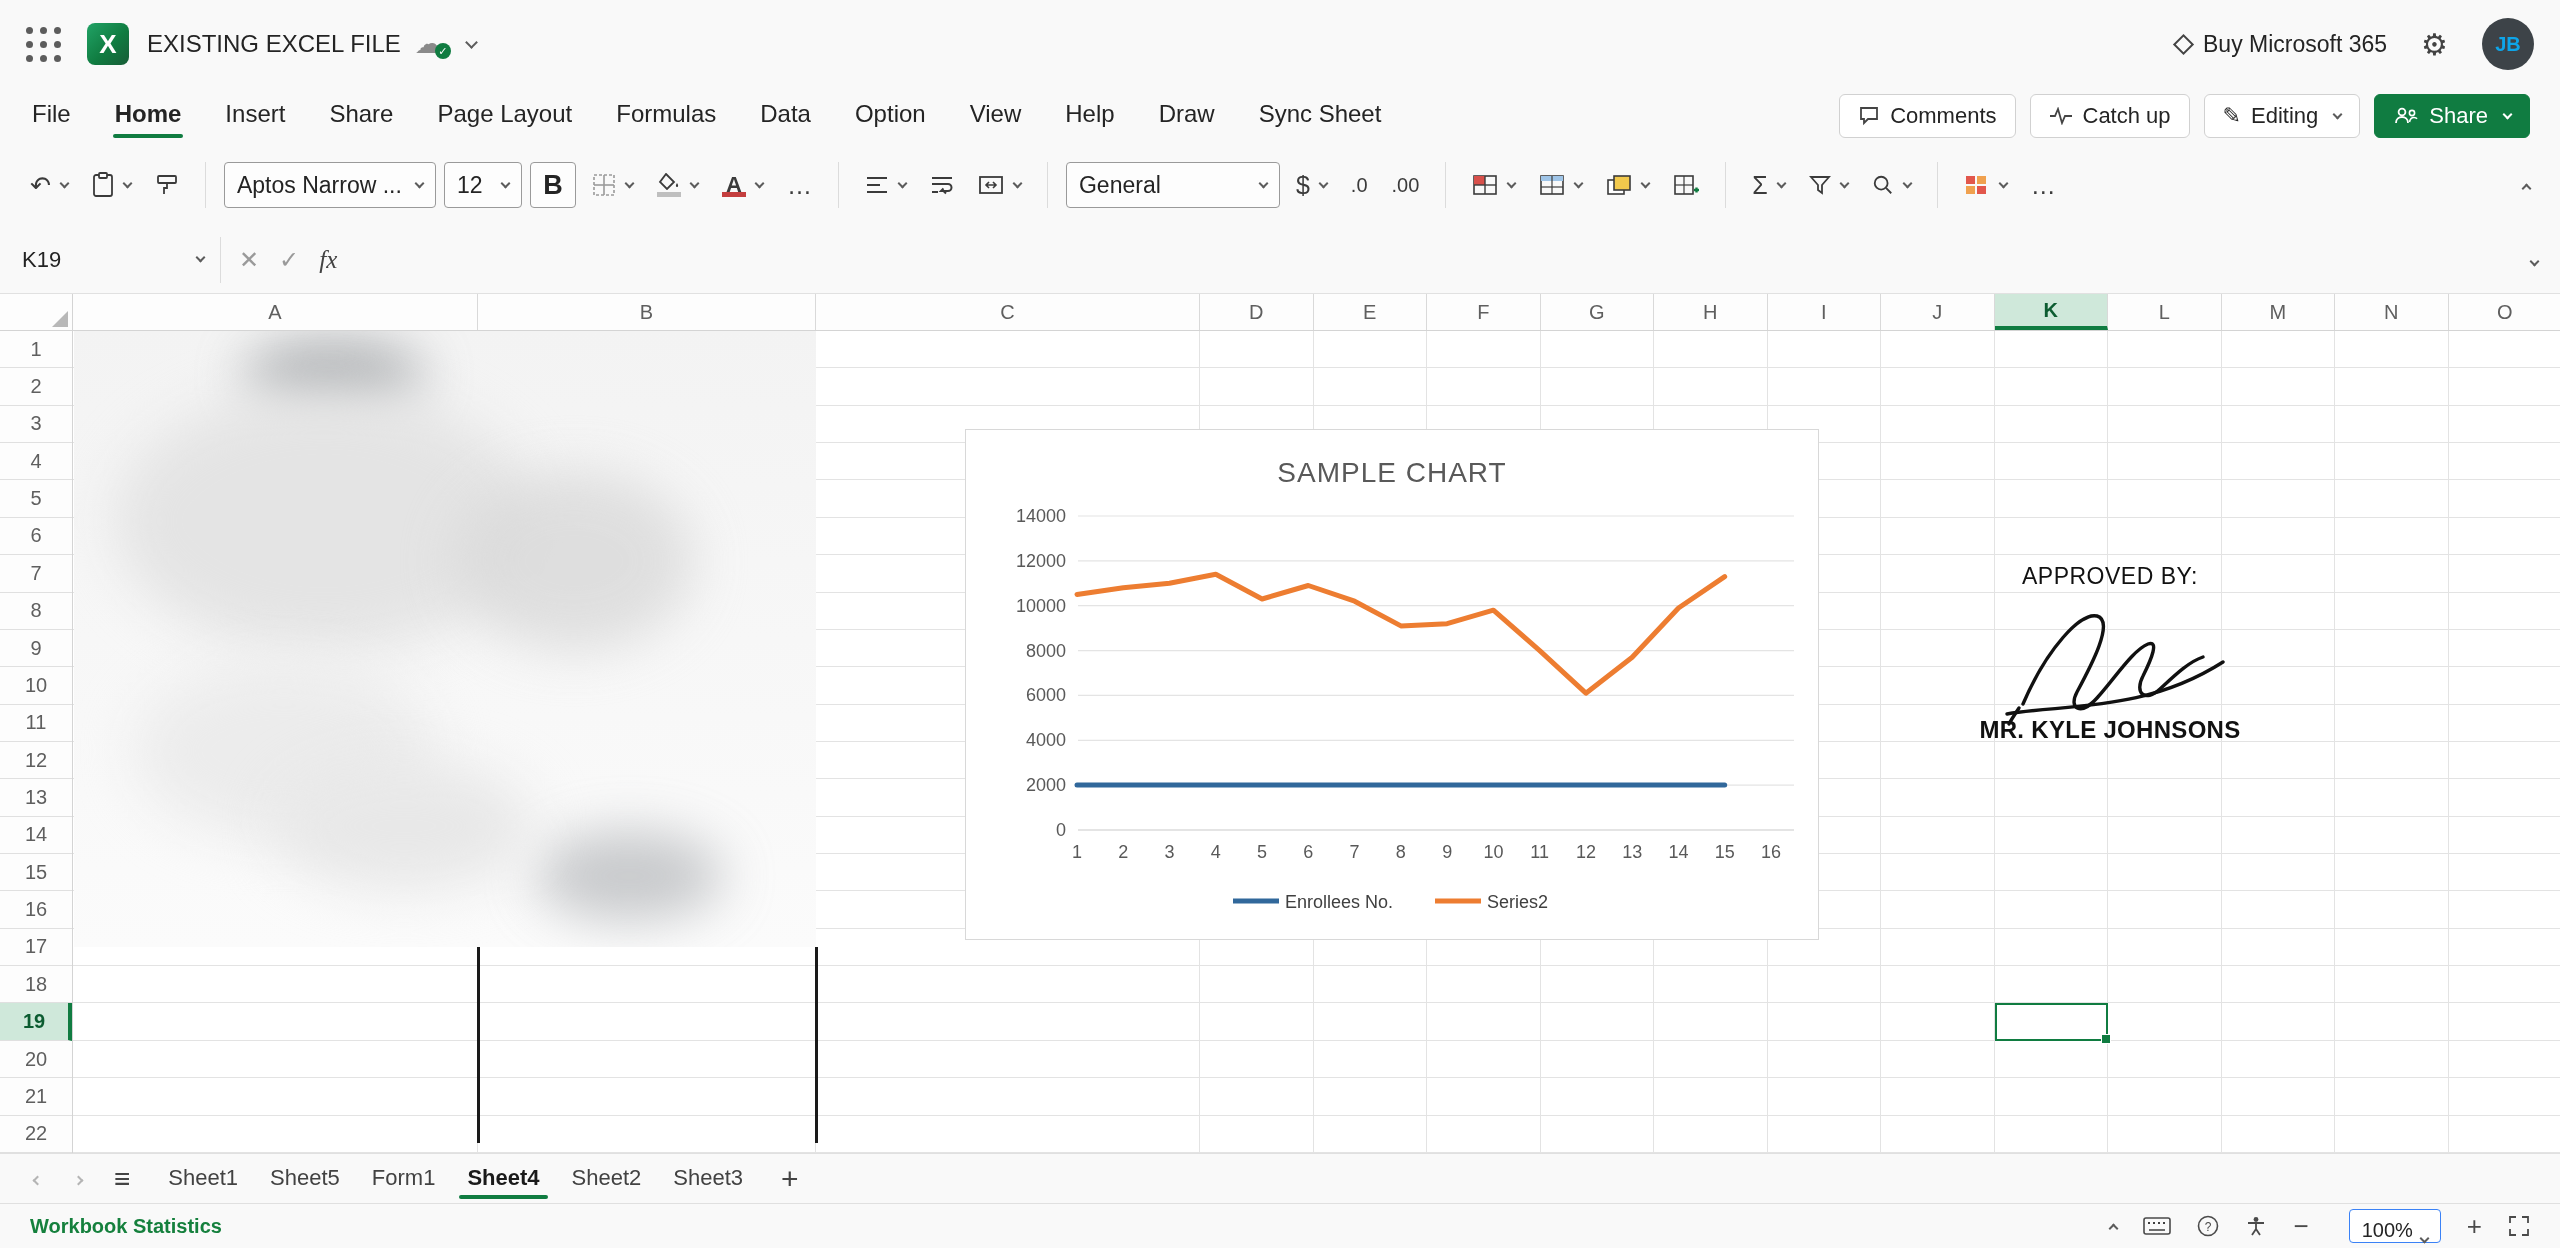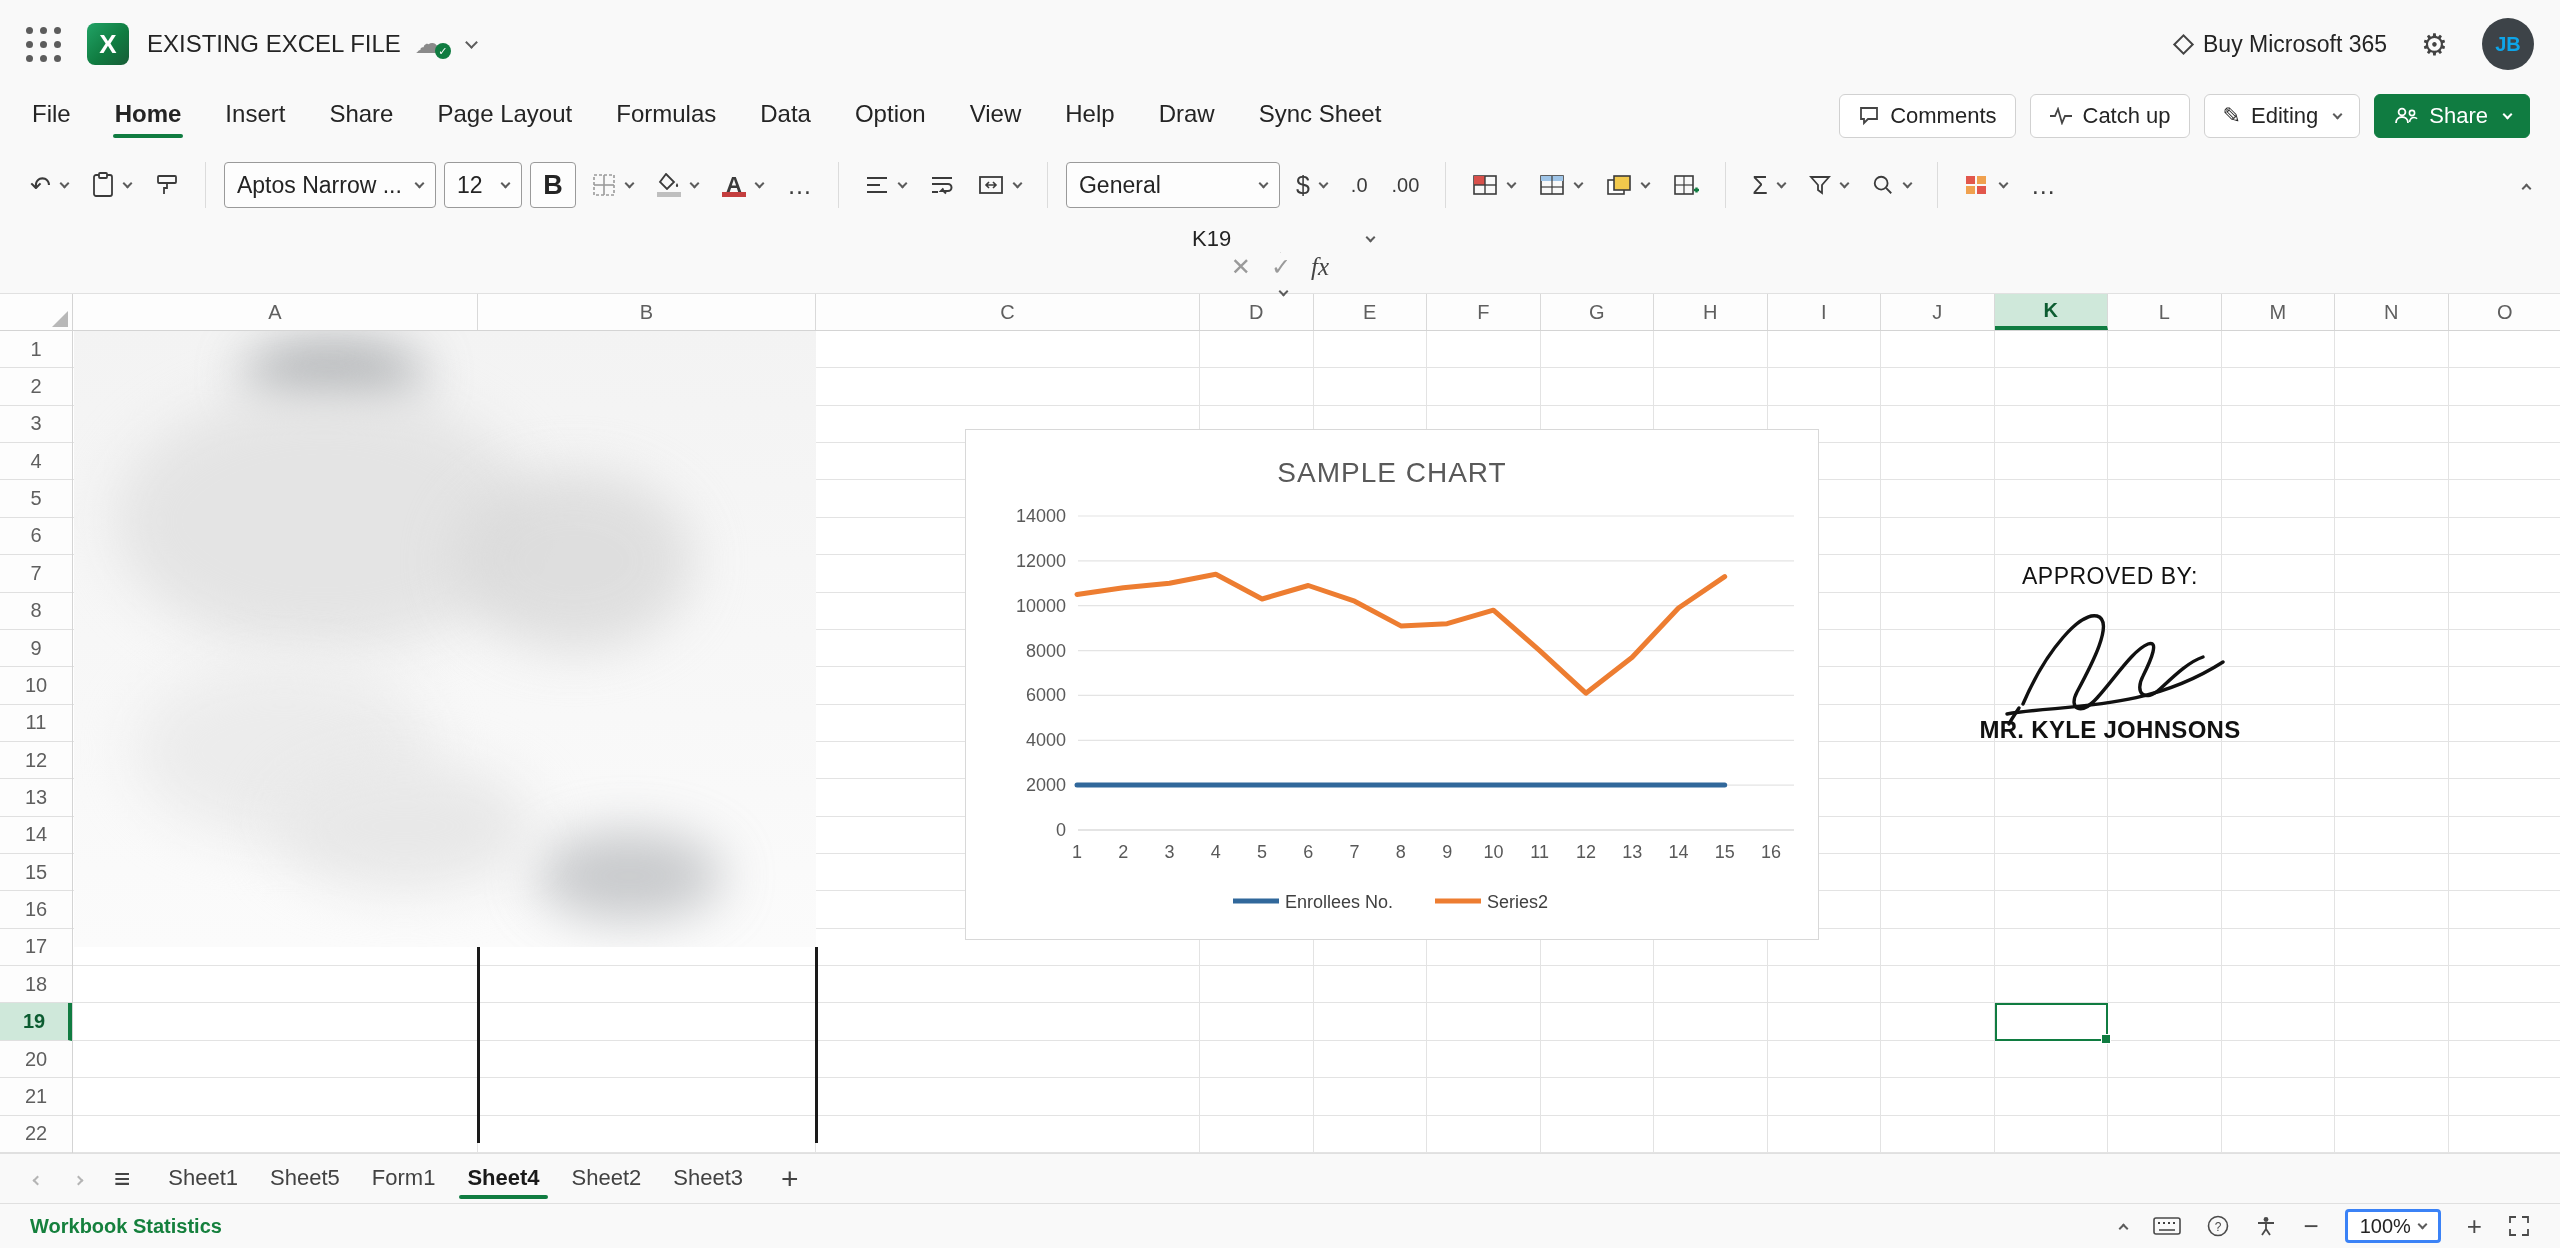--- a/index.html
+++ b/index.html
@@ -48,21 +48,21 @@
   
   .ribbon { height:82px; display:flex; align-items:center; padding:0 22px; gap:8px; background:#f9f9f9; }
   .rbtn { display:flex; align-items:center; gap:4px; height:48px; padding:0 8px; border-radius:4px; color:#3b3b3b; font-size:25px; cursor:pointer; flex:0 0 auto; }
   .rsel { display:flex; align-items:center; justify-content:space-between; height:46px; border:1px solid #9a9a9a; border-radius:4px; background:#fdfdfd; padding:0 12px; font-size:23px; cursor:pointer; flex:0 0 auto; }
   .boldbtn { width:46px; height:46px; border:1px solid #9a9a9a; border-radius:4px; display:flex; align-items:center; justify-content:center; font-weight:bold; font-size:27px; cursor:pointer; background:#fdfdfd; }
   .redbar { display:inline-block; width:24px; height:5px; background:#c43e3e; margin-top:-4px; }
   .abar { display:flex; flex-direction:column; align-items:center; line-height:1; }
   .graybar { display:inline-block; width:24px; height:5px; background:#bfbfbf; margin-top:2px; }
 
   
-  .formulabar { height:68px; display:flex; align-items:center; background:#f9f9f9; border-bottom:1px solid #e1e1e1;flex-direction:column; }
+  .formulabar { height:68px; display:flex; align-items:center; background:#f9f9f9; border-bottom:1px solid #e1e1e1; }
   .namebox { width:220px; display:flex; align-items:center; justify-content:space-between; padding:0 16px 0 22px; font-size:22px; cursor:pointer; }
   .fbicons { display:flex; align-items:center; gap:20px; padding:0 18px; }
   .fbic { font-size:24px; color:#9a9a9a; cursor:pointer; }
   .fx { font-style:italic; font-family:"Liberation Serif", serif; font-size:25px; color:#444; }
   .fb-input { flex:1; height:100%; display:flex; align-items:center; padding-left:18px; font-size:22px; color:#242424; }
   .fb-exp { padding:0 22px; cursor:pointer; }
 
   
   .colheaders { height:37px; display:flex; background:#fdfdfd; border-bottom:1px solid #d4d4d4; }
   .corner { width:73px; flex:0 0 73px; position:relative; border-right:1px solid #d4d4d4; }
@@ -99,21 +99,21 @@
   .sheettab { font-size:22px; color:#424242; padding:10px 16px 12px; position:relative; cursor:pointer; white-space:nowrap; }
   .sheettab.active { color:#1a1a1a; font-weight:700; }
   .sheettab.active::after { content:""; position:absolute; left:8px; right:8px; bottom:4px; height:4px; border-radius:2px; background:#107c41; }
   .addtab { font-size:30px; color:#444; padding:0 14px; cursor:pointer; }
 
   
   .statusbar { height:45px; display:flex; align-items:center; background:#f9f9f9; border-top:1px solid #e0e0e0; padding:0 30px; }
   .wstats { font-size:20px; color:#15803d; cursor:pointer;font-weight:bold; }
   .sb-right { margin-left:auto; display:flex; align-items:center; gap:26px; }
   .sbic { color:#4a4a4a; cursor:pointer; display:flex; align-items:center; }
-  .zoomsel { display:flex; align-items:center; gap:8px; height:34px; border:3px solid #3b82f6; border-radius:4px; background:#fff; padding:0 12px; font-size:20px; cursor:pointer; }
+  .zoomsel { display:flex; align-items:flex-end; gap:8px; height:34px; border:1px solid #3b82f6; border-radius:4px; background:#fff; padding:0 12px; font-size:20px; cursor:pointer;margin-left:14px; }
 </style>
 </head>
 <body>
 
 <div class="titlebar">
   <div class="waffle">
     <i></i>
       <i></i>
       <i></i>
       <i></i>

